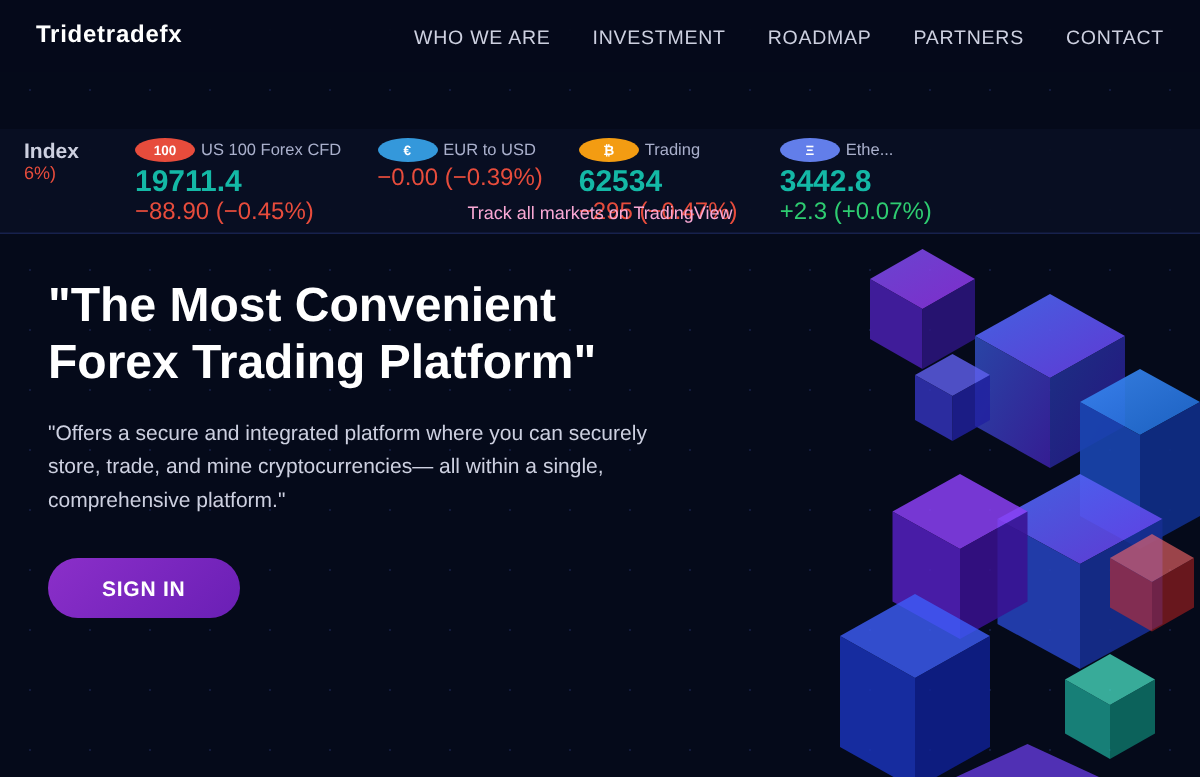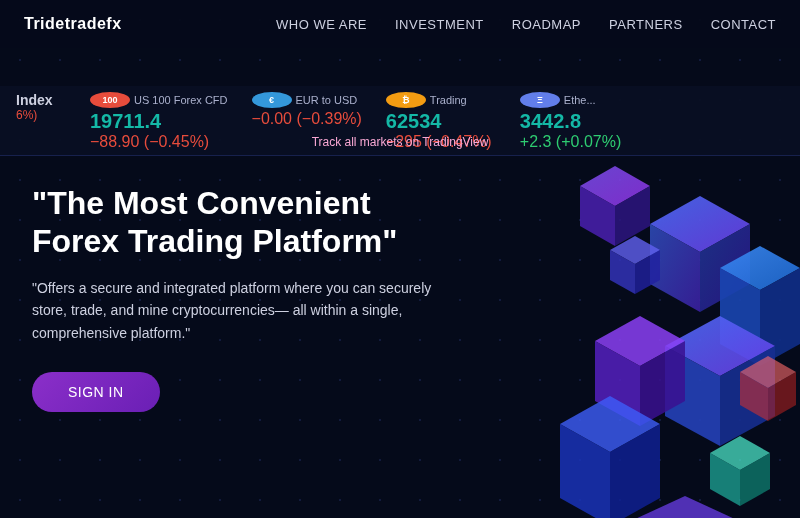--- a/index.html
+++ b/index.html
@@ -176,21 +176,21 @@
       border: none;
       cursor: pointer;
       letter-spacing: 0.5px;
       text-transform: uppercase;
     }
 
     .btn-signin {
       background: linear-gradient(135deg, #8b2fc9, #6a1fb5);
       color: #fff;
       font-size: 14px;
-      font-weight: 400;
+      font-weight: 700;
       padding: 12px 36px;
       border-radius: 30px;
       border: none;
       cursor: pointer;
       letter-spacing: 0.5px;
       text-transform: uppercase;
     }
 
     
     .blocks-svg {

